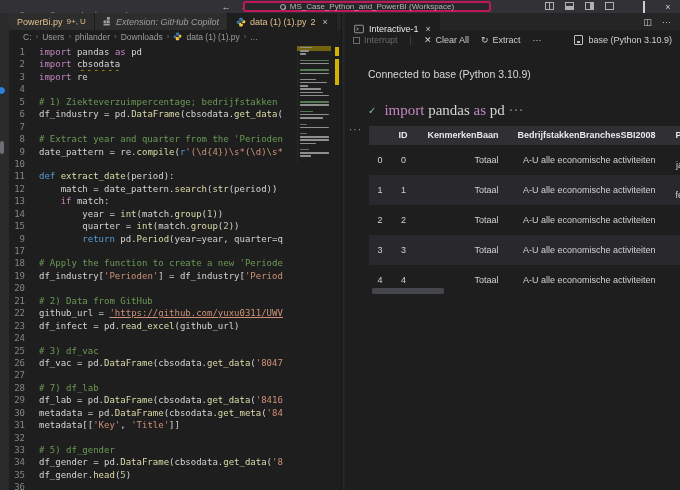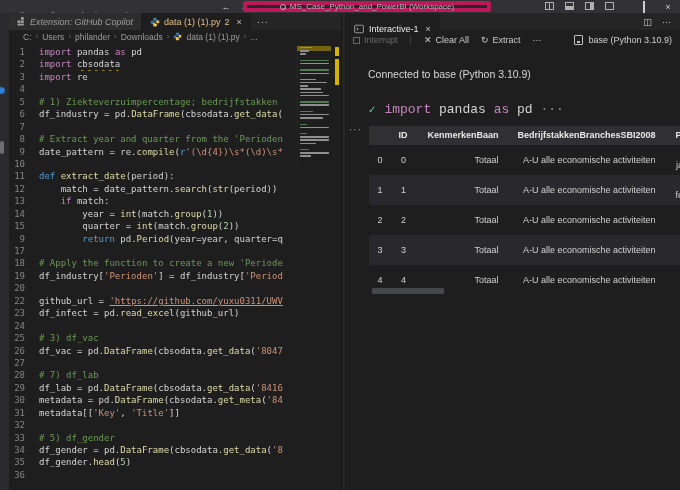--- a/index.html
+++ b/index.html
@@ -7,21 +7,21 @@
   #app { position:relative; width:680px; height:490px; overflow:hidden;
          font-family:"Liberation Sans", sans-serif; color:#cccccc; background:#1e1e1e; }
 
   
   .titlebar { position:absolute; left:0; top:0; width:680px; height:13px;
               background:#323236; display:flex; align-items:center; font-size:8.5px; color:#b8b8b8; }
   .menus { display:flex; gap:0; padding-left:8px;margin-top:19px; }
   .menu-item { padding:0 7px; cursor:default; }
   .nav-arrows { display:flex; gap:10px; margin-left:28px; color:#c5c5c5; font-size:9px; }
   .searchbox { position:absolute; left:243px; top:1px; width:248px; height:11px;
-               background:#27272a; border:4px solid #be185d; border-radius:3px;
+               background:#27272a; border:2px solid #be185d; border-radius:3px;
                display:flex; align-items:center; justify-content:center; gap:4px;
                font-size:8px; color:#b5b5b5; }
   .mag { width:6px; height:6px; position:relative; display:inline-block; }
   .mag:before { content:""; position:absolute; left:0; top:0; width:4px; height:4px;
                 border:1px solid #b5b5b5; border-radius:50%; }
   .mag:after { content:""; position:absolute; left:4px; top:4px; width:2px; height:1px;
                background:#b5b5b5; transform:rotate(45deg); }
   .tb-icons { position:absolute; left:545px; top:2px; display:flex; gap:11px; }
   .tb-box { width:9px; height:8px; border:1px solid #b0b0b0; position:relative; }
   .tb-box.split:before { content:""; position:absolute; left:3px; top:0; bottom:0; width:1px; background:#b0b0b0; }
@@ -93,21 +93,21 @@
   .stop-sq { width:7px; height:7px; border:1px solid #6a6a6a; }
   .tool-sep { color:#4a4a4a; }
   .kernel { margin-left:auto; display:flex; align-items:center; gap:5px; color:#d0d0d0; }
   .kicon { width:9px; height:10px; border:1px solid #c0c0c0; border-radius:1px; position:relative; }
   .kicon:before { content:""; position:absolute; left:2px; bottom:1px; right:2px; height:2px; background:#c0c0c0; }
 
   .pcontent { position:absolute; left:0; top:37px; right:0; bottom:0; }
   .connected { position:absolute; left:23px; top:18px; font-size:10.5px; color:#d7d7d7; }
   .cell { position:absolute; left:23px; top:52px; display:flex; align-items:center; gap:8px; }
   .check { color:#73c991; font-size:10px; }
-  .cellcode { font-family:Liberation Mono, monospace; font-size:13px; }
+  .cellcode { font-family:Liberation Serif, serif; font-size:15px; }
   .kebab { position:absolute; left:4px; top:74px; color:#9a9a9a; font-size:10px; letter-spacing:1px; }
 
   .tablewrap { position:absolute; left:24px; top:76px; width:311px; overflow:hidden; }
   table.df { border-collapse:collapse; table-layout:fixed; width:348px; font-size:9px; color:#d2d2d2; }
   table.df th { background:#303034; color:#e8e8e8; font-weight:bold; }
   table.df th, table.df td { padding:4px 8px; text-align:right; vertical-align:middle; line-height:11px; }
   table.df td.c-bedrijf, table.df th.c-bedrijf { white-space:nowrap; padding-right:12px; }
   table.df td.c-perioden, table.df th.c-perioden { padding-right:14px; }
   table.df td.c-kenmerken, table.df th.c-kenmerken, table.df td.c-idx, table.df td.c-id { white-space:nowrap; }
   table.df tbody tr:nth-child(even) { background:#29292d; }
@@ -147,20 +147,24 @@
     </div>
   </div>
 
   <div class="strip">
     <span class="badge-blue"></span>
     <span class="badge-gray"></span>
   </div>
 
   <div class="editor-group">
     <div class="tabs">
+      <div class="tab">
+        <span class="mod">PowerBi.py</span>
+        <span class="mod" style="font-size:8px">9+, U</span>
+      </div>
       <div class="tab">
         <svg class="exticon" viewBox="0 0 16 16">
           <rect x="1" y="6" width="5" height="5" fill="#9d9d9d"></rect>
           <rect x="7" y="6" width="5" height="5" fill="#9d9d9d"></rect>
           <rect x="7" y="0" width="5" height="5" fill="#9d9d9d"></rect>
           <rect x="1" y="12" width="11" height="3" fill="#9d9d9d"></rect>
         </svg>
         <span class="dim-italic">Extension: GitHub Copilot</span>
       </div>
       <div class="tab active">
@@ -267,20 +271,24 @@
             <span class="ln">18</span>
             <span class="ct"><span class="tk-c"># Apply the function to create a new 'Perioden' co</span></span>
           </div>
           <div class="code-line">
             <span class="ln">19</span>
             <span class="ct"><span class="tk-p">df_industry[</span><span class="tk-s">'Perioden'</span><span class="tk-p">] = df_industry[</span><span class="tk-s">'Perioden'</span></span>
           </div>
           <div class="code-line">
             <span class="ln">20</span>
             <span class="ct">&nbsp;</span>
+          </div>
+          <div class="code-line">
+            <span class="ln">21</span>
+            <span class="ct"><span class="tk-c"># 2) Data from GitHub</span></span>
           </div>
           <div class="code-line">
             <span class="ln">22</span>
             <span class="ct"><span class="tk-p">github_url = </span><span class="tk-su">'https://github.com/yuxu0311/UWV-case</span></span>
           </div>
           <div class="code-line">
             <span class="ln">23</span>
             <span class="ct"><span class="tk-p">df_infect = pd.</span><span class="tk-fn">read_excel</span><span class="tk-p">(github_url)</span></span>
           </div>
           <div class="code-line">

